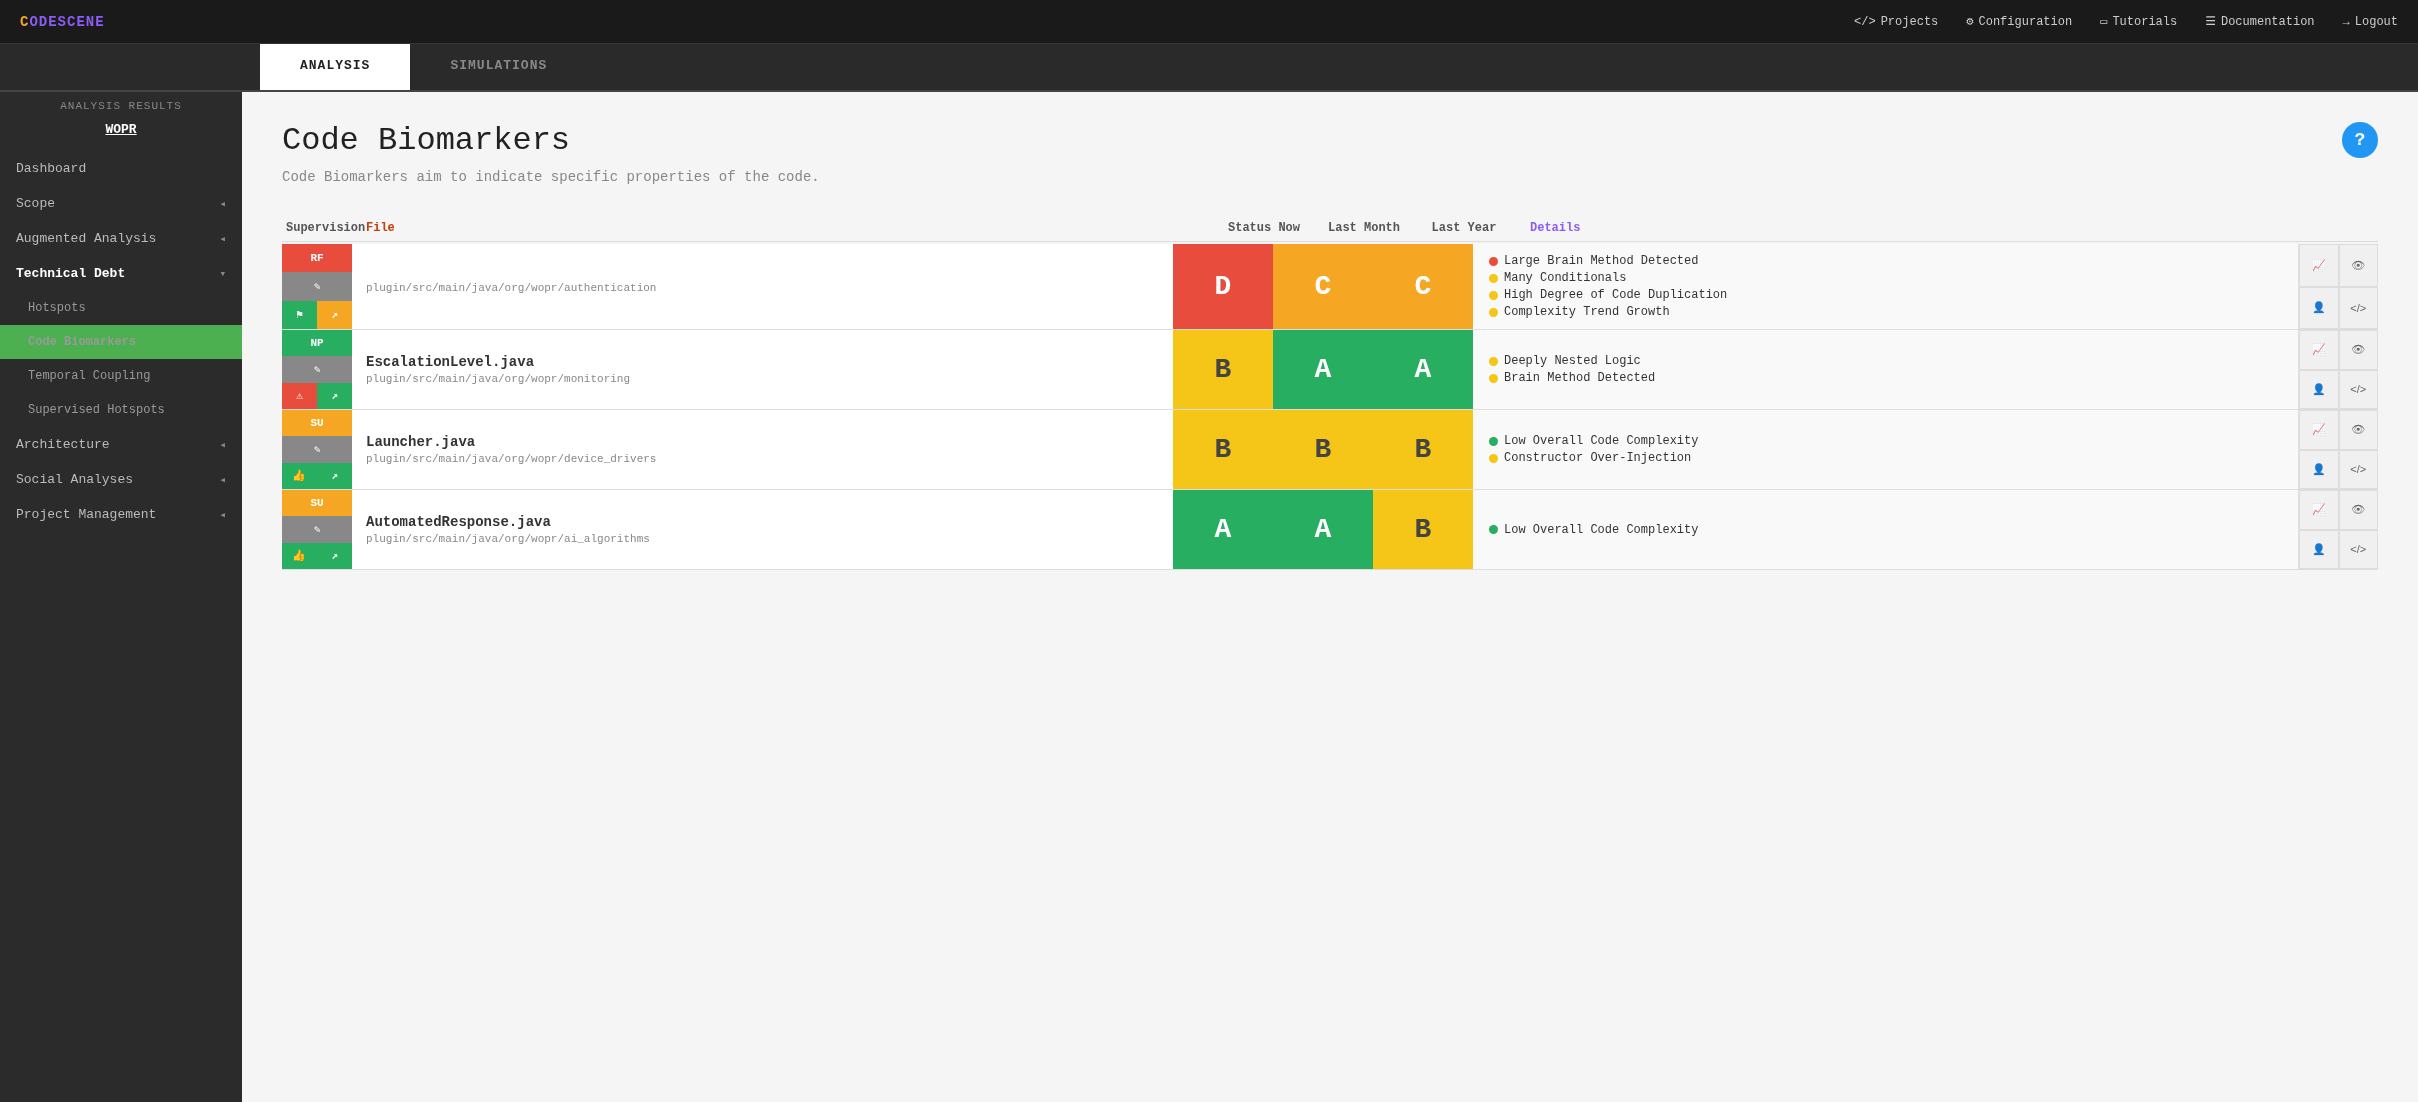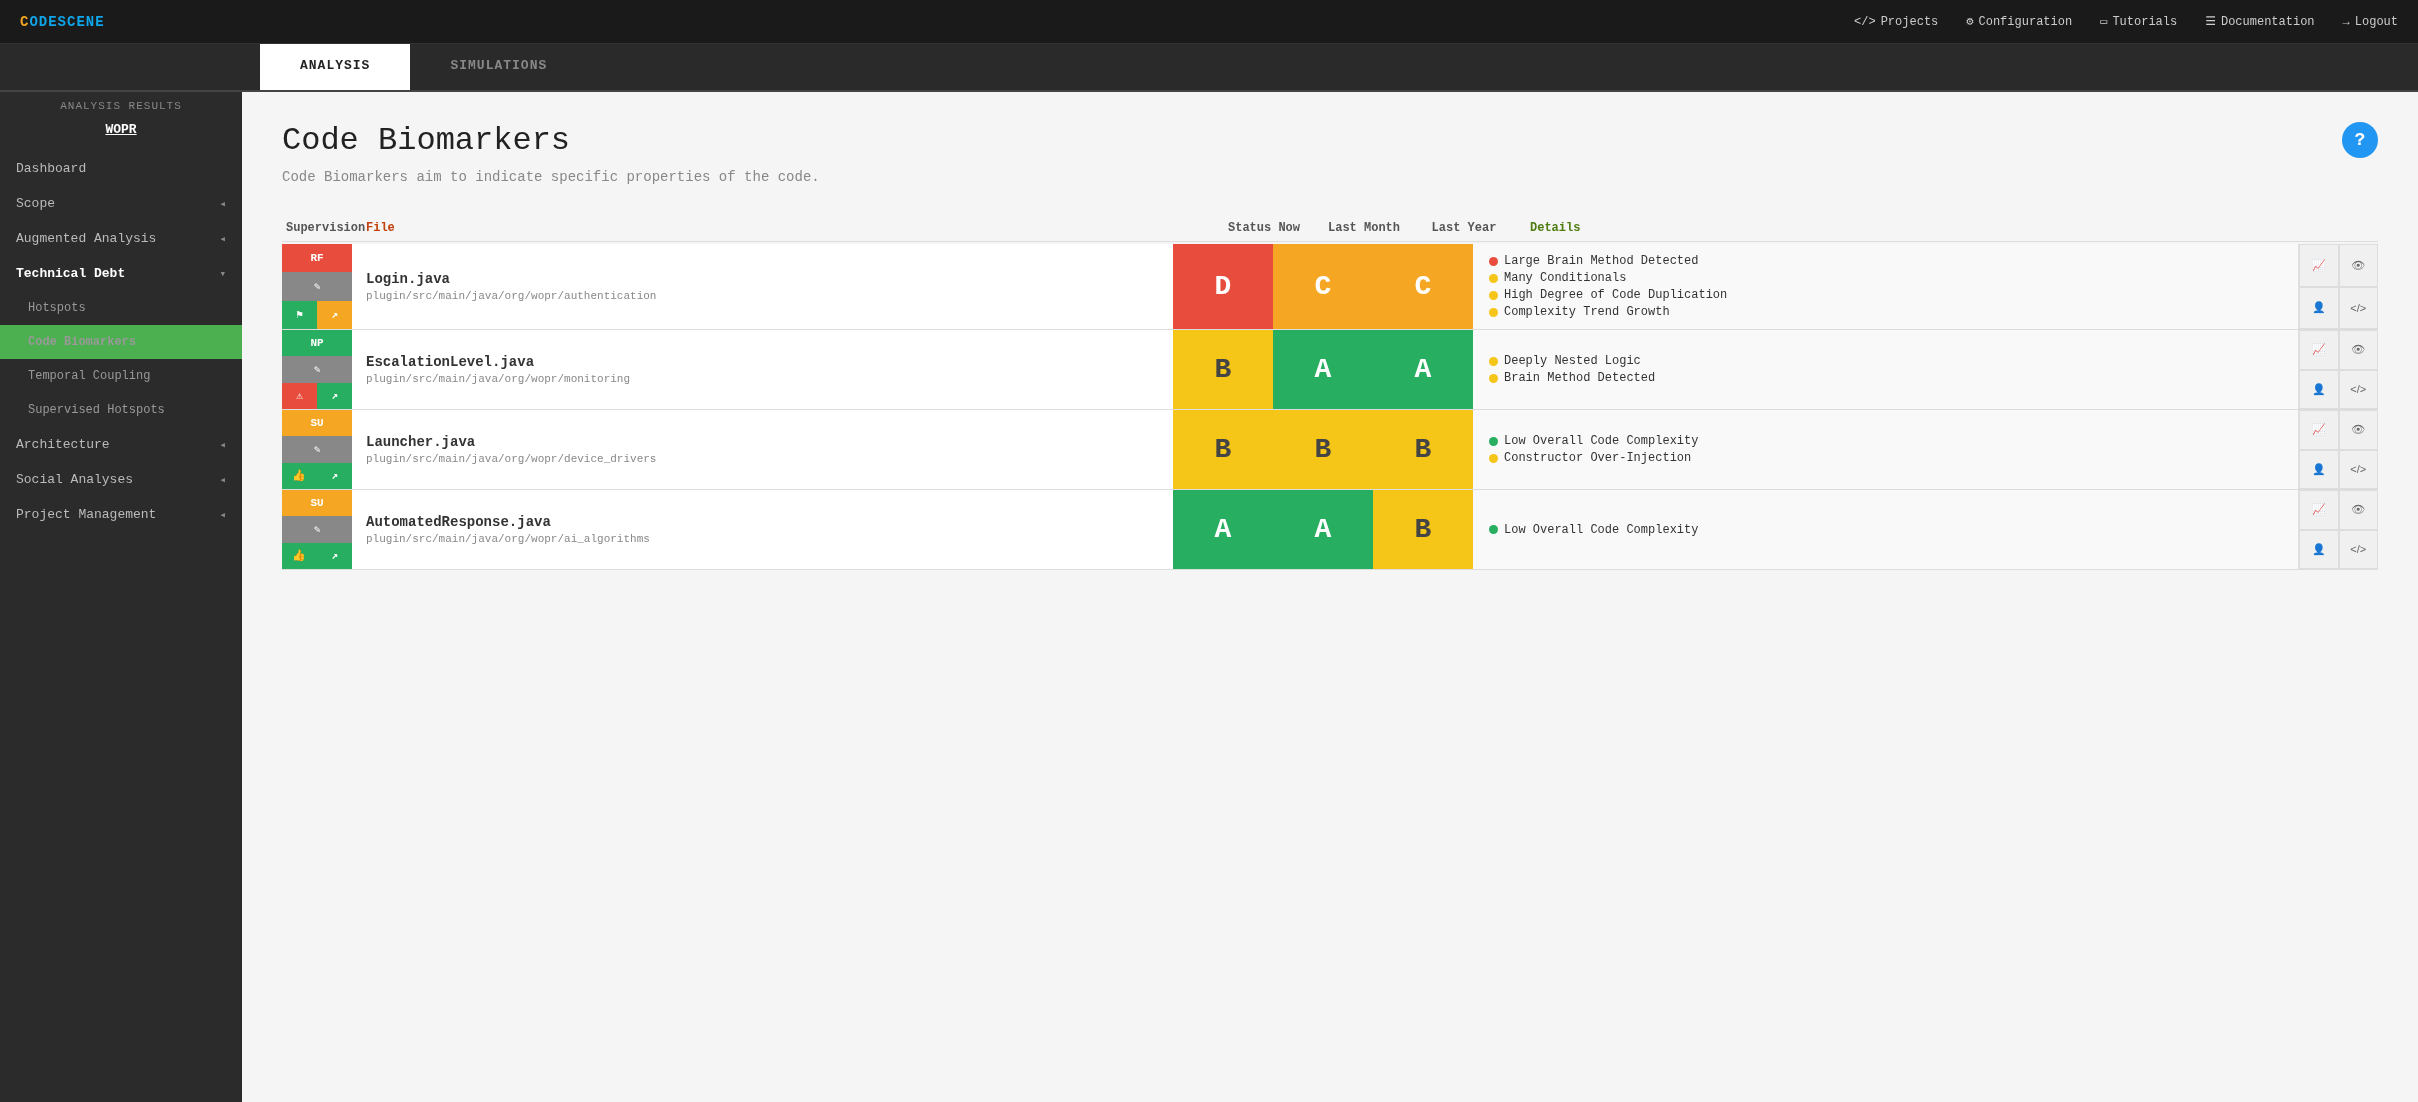--- a/index.html
+++ b/index.html
@@ -14,21 +14,21 @@
       height: 44px;
       border-bottom: 1px solid #333;
     }
     .top-nav .logo {
       color: #fff;
       font-weight: bold;
       font-size: 14px;
       margin-right: auto;
       letter-spacing: 1px;
     }
-    .top-nav .logo span { color: #0ea5e9; }
+    .top-nav .logo span { color: #8b5cf6; }
     .top-nav .nav-links { display: flex; gap: 28px; align-items: center; }
     .top-nav .nav-links a {
       color: #ccc;
       text-decoration: none;
       font-size: 12px;
       display: flex;
       align-items: center;
       gap: 5px;
     }
 
@@ -254,21 +254,21 @@
       display: flex;
       padding: 6px 0;
       border-bottom: 1px solid #ddd;
       margin-bottom: 2px;
     }
     .col-supervision { width: 70px; font-size: 12px; color: #555; font-weight: bold; padding-left: 4px; }
     .col-file { flex: 1; font-size: 12px; color: #c2410c; font-weight: bold; padding-left: 14px; }
     .col-status { width: 100px; font-size: 12px; color: #555; font-weight: bold; text-align: center; }
     .col-lastmonth { width: 100px; font-size: 12px; color: #555; font-weight: bold; text-align: center; }
     .col-lastyear { width: 100px; font-size: 12px; color: #555; font-weight: bold; text-align: center; }
-    .col-details { flex: 1; font-size: 12px; color: #4d7c0f; font-weight: bold; padding-left: 16px; }
+    .col-details { flex: 1; font-size: 12px; color: #8b5cf6; font-weight: bold; padding-left: 16px; }
   </style>
 </head>
 <body>
 
 <nav class="top-nav">
   <div class="logo">
     <span style="color:#f5a623">C</span><span>ODESCENE</span>
   </div>
   <div class="nav-links">
     <a>
@@ -365,21 +365,20 @@
     <div class="row-container">
       <div class="icon-col">
         <div class="icon-cell rf-label">RF</div>
         <div class="icon-cell gray">✎</div>
         <div style="display:flex;flex:1;">
           <div class="icon-cell green" style="flex:1;">⚑</div>
           <div class="icon-cell orange" style="flex:1;">↗</div>
         </div>
       </div>
       <div class="file-col">
-        <div class="file-name">Login.java</div>
         <div class="file-path">plugin/src/main/java/org/wopr/authentication</div>
       </div>
       <div class="grade-cell grade-D">D</div>
       <div class="grade-cell grade-C">C</div>
       <div class="grade-cell grade-C">C</div>
       <div class="details-col">
         <div class="detail-item">
             <span class="dot dot-red"></span>
             <span>Large Brain Method Detected</span>
           </div>

